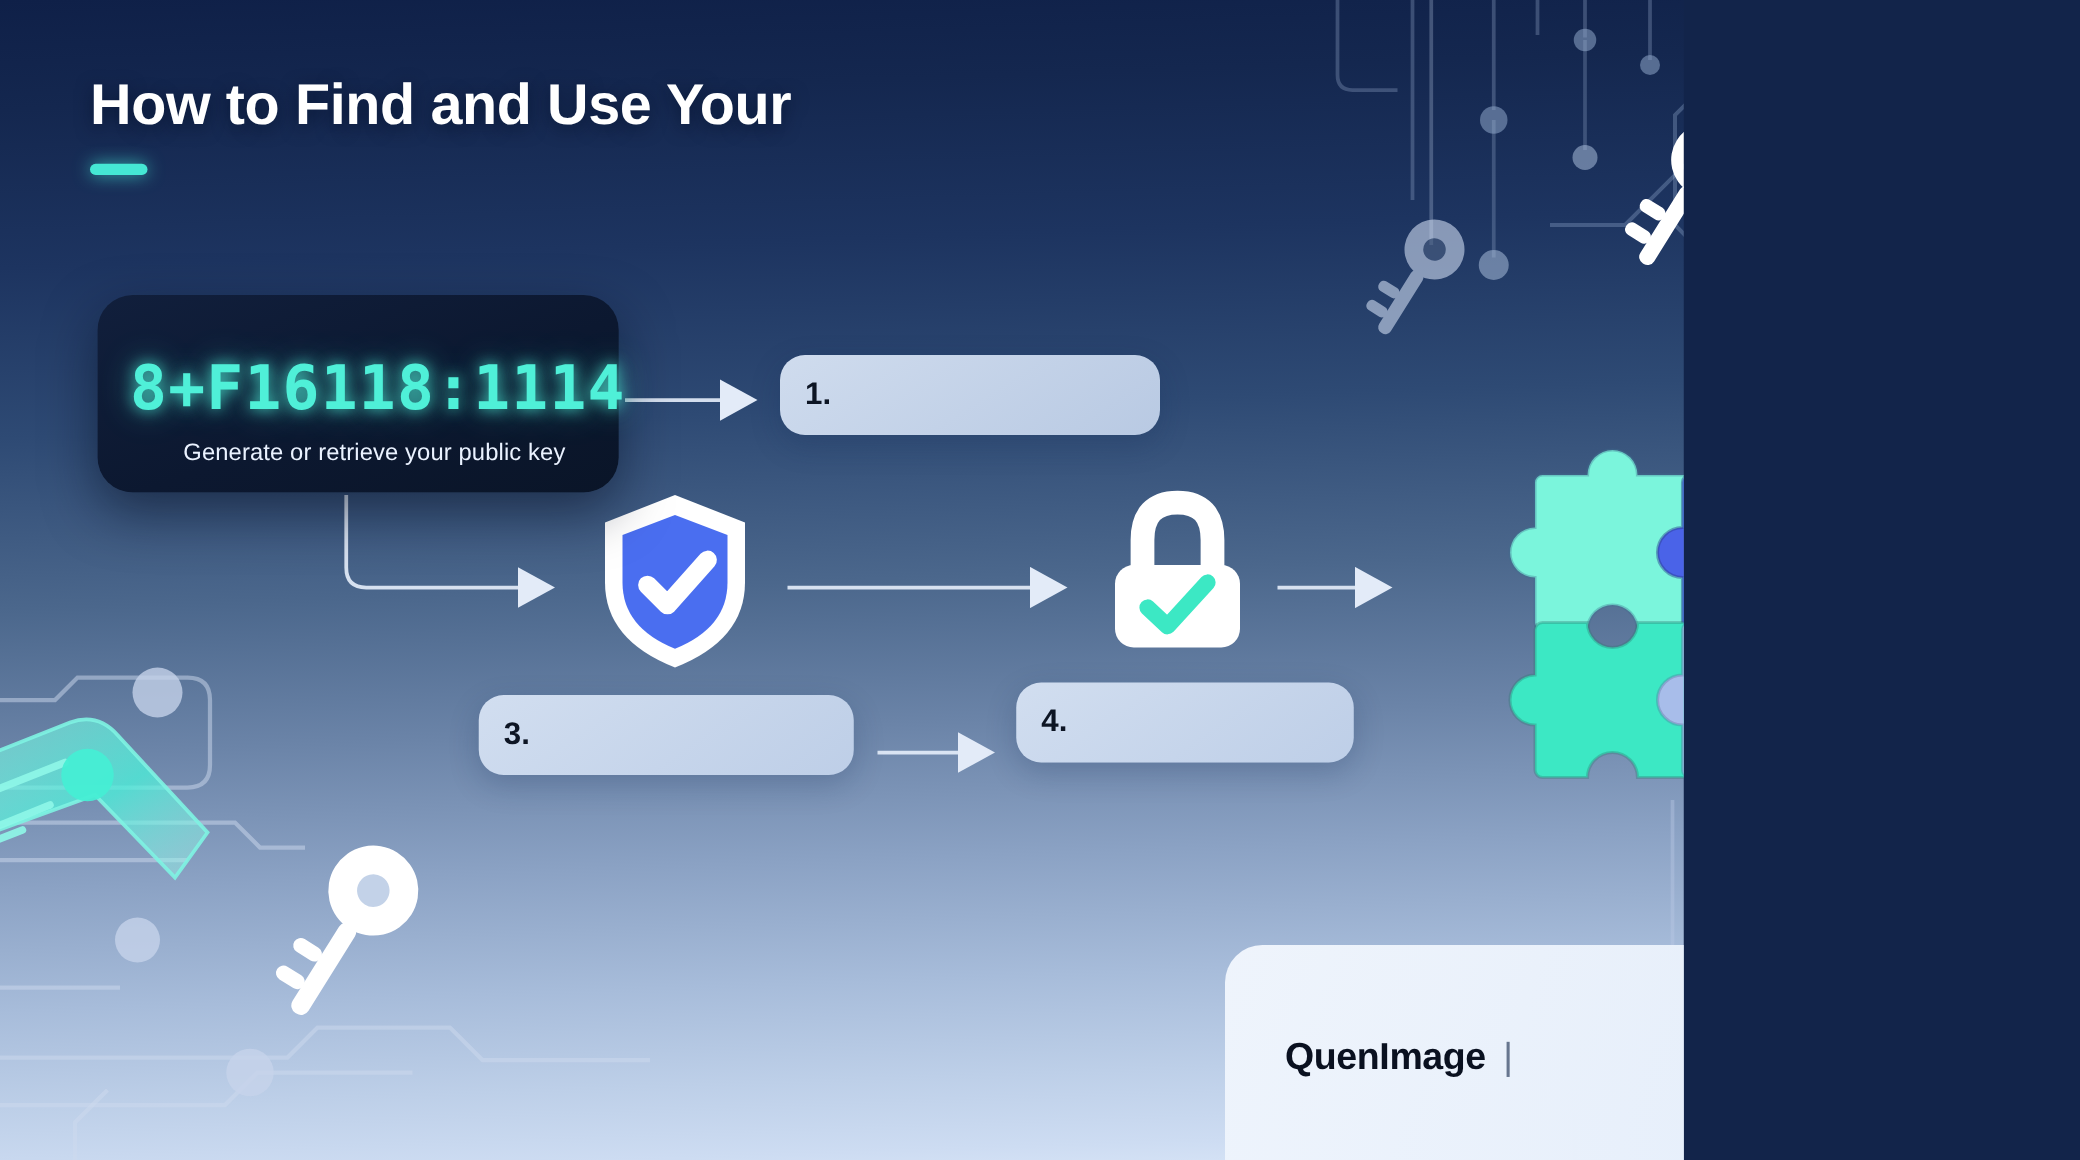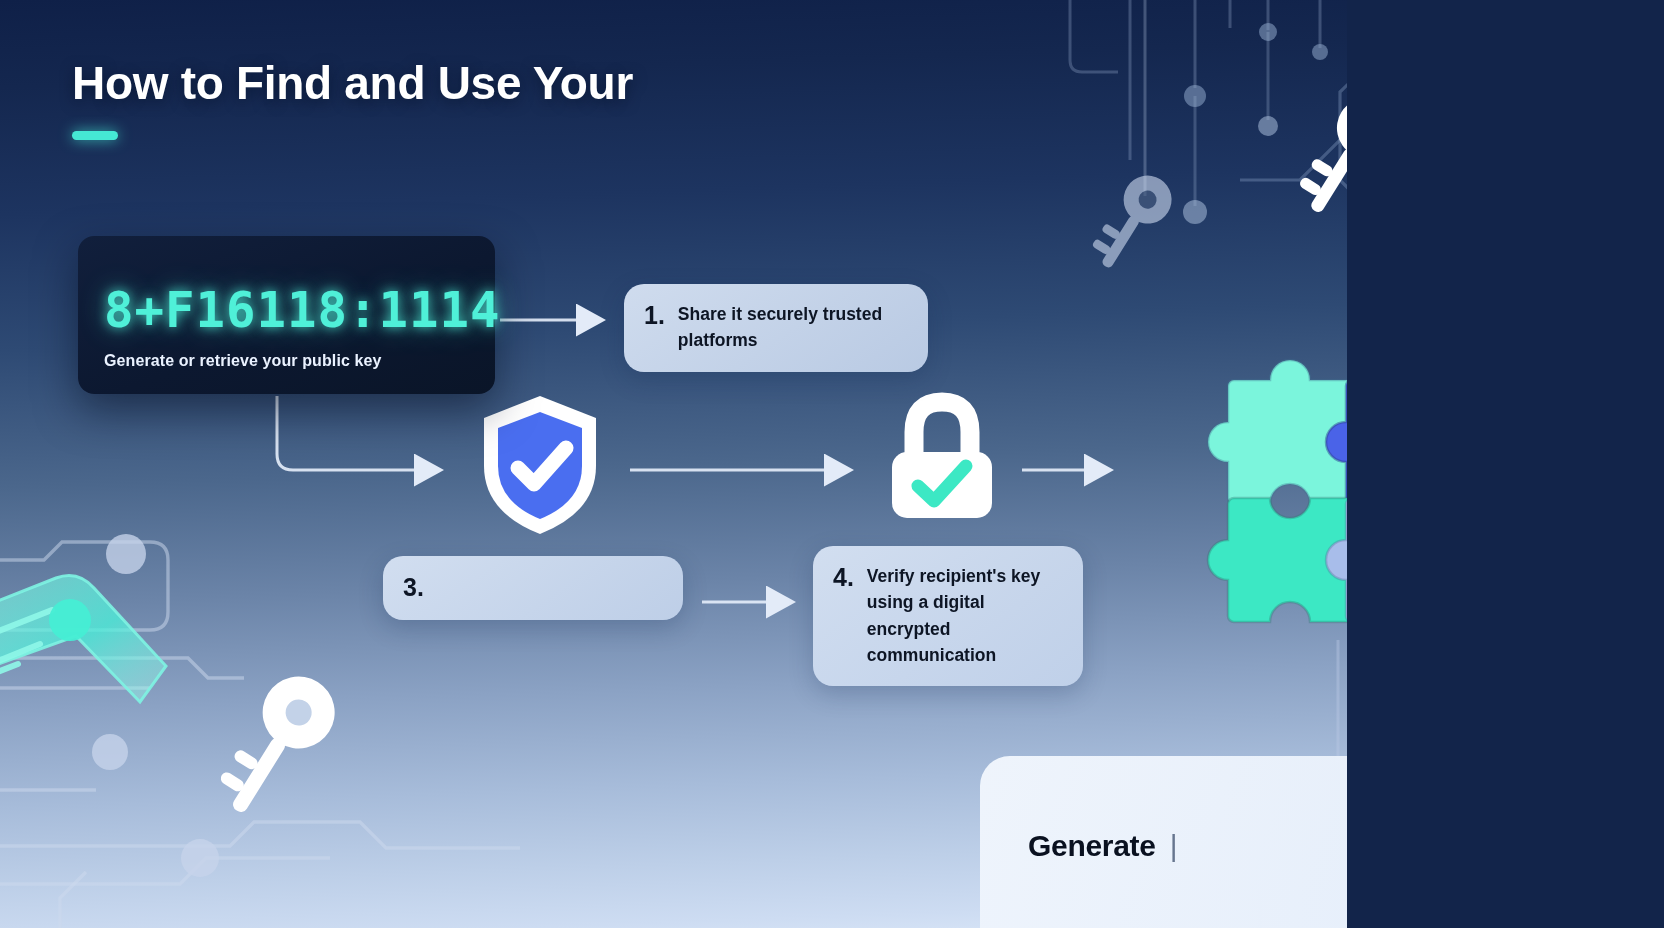--- a/index.html
+++ b/index.html
@@ -30,33 +30,34 @@
   }
   #accent-dash {
     margin-top:16px; width:46px; height:9px; border-radius:5px;
     background:#45e8d4; box-shadow:0 0 14px rgba(69,232,212,.75);
   }
 
   
   #code-card {
     position:absolute; left:78px; top:236px; width:417px; height:158px;
     background:linear-gradient(160deg,#111f3c 0%,#0c1830 55%,#0a1528 100%);
-    border-radius:16px; z-index:14;
+    border-radius:28px; z-index:14;
     box-shadow:0 16px 42px rgba(4,12,30,.5);
     padding:46px 0 0 26px;
   }
   #code-text {
     font-family:"DejaVu Sans Mono", monospace;
     font-size:49px; font-weight:700; color:#4ff0d8; letter-spacing:1px;
     text-shadow:0 0 12px rgba(79,240,216,.85), 0 0 28px rgba(79,240,216,.45);
     white-space:nowrap;
   }
   #code-caption {
-    margin-top:13px; font-size:16px; font-weight:700; color:#eaf2ff;
+    margin-top:13px; font-size:19px; font-weight:400; color:#eaf2ff;
     letter-spacing:.1px;
+    text-align:center;
   }
 
   
   .step {
     position:absolute; z-index:13;
     background:linear-gradient(150deg, rgba(214,226,243,.96), rgba(196,212,236,.92));
     border-radius:20px; display:flex; gap:13px;
     padding:17px 22px 18px 20px;
     box-shadow:0 8px 24px rgba(20,40,80,.22);
   }
@@ -251,30 +252,28 @@
     <div id="accent-dash"></div>
   </div>
 
   <div id="code-card">
     <div id="code-text">8+F16118:1114</div>
     <div id="code-caption">Generate or retrieve your public key</div>
   </div>
 
   <div class="step" id="step1">
     <div class="step-num">1.</div>
-    <div class="step-text">Share it securely trusted platforms</div>
   </div>
 
   <div class="step" id="step3">
     <div class="step-num">3.</div>
   </div>
 
   <div class="step" id="step4">
     <div class="step-num">4.</div>
-    <div class="step-text">Verify recipient's key using a digital encrypted communication</div>
   </div>
 
   <svg style="position:absolute; left:478px; top:392px; z-index:12;" width="124" height="146">
     <path d="M62 4 L118 26 V74 Q118 120 62 142 Q6 120 6 74 V26 Z" fill="#ffffff"></path>
     <path d="M62 20 L104 36 V74 Q104 110 62 127 Q20 110 20 74 V36 Z" fill="#4a6ef0"></path>
     <path d="M40 76 L56 92 L88 56" stroke="#ffffff" stroke-width="15" fill="none" stroke-linecap="round" stroke-linejoin="round"></path>
   </svg>
 
   <svg style="position:absolute; left:886px; top:390px; z-index:12;" width="112" height="130">
     <path d="M28 66 V42 Q28 12 56 12 Q84 12 84 42 V66" stroke="#ffffff" stroke-width="19" fill="none" stroke-linecap="round"></path>
@@ -291,17 +290,17 @@
              h-36 a20 20 0 0 0 -40 0 h-36 a6 6 0 0 1 -6 -6 v-36 a20 20 0 0 1 0 -40 v-36 a6 6 0 0 1 6 -6 z" fill="#4a63e8" stroke="#2a3f8e" stroke-opacity=".45" stroke-width="2.5"></path>
 
     <path d="M116 178 h36 a20 20 0 0 0 40 0 h36 a6 6 0 0 1 6 6 v36 a20 20 0 0 1 0 40 v36 a6 6 0 0 1 -6 6
              h-36 a20 20 0 0 0 -40 0 h-36 a6 6 0 0 1 -6 -6 v-36 a20 20 0 0 1 0 -40 v-36 a6 6 0 0 1 6 -6 z" fill="#3ce8c4" stroke="#2f7a73" stroke-opacity=".35" stroke-width="2.5"></path>
 
     <path d="M234 178 h36 a20 20 0 0 0 40 0 h36 a6 6 0 0 1 6 6 v36 a20 20 0 0 1 0 40 v36 a6 6 0 0 1 -6 6
              h-36 a20 20 0 0 0 -40 0 h-36 a6 6 0 0 1 -6 -6 v-36 a20 20 0 0 1 0 -40 v-36 a6 6 0 0 1 6 -6 z" fill="#a8bdea" stroke="#5a6e9e" stroke-opacity=".35" stroke-width="2.5"></path>
   </svg>
 
   <div id="footer">
-    <span id="brand">Generate</span>
+    <span id="brand">QuenImage</span>
     <span id="brand-sep">|</span>
   </div>
 
 </div>
 
 </body></html>

